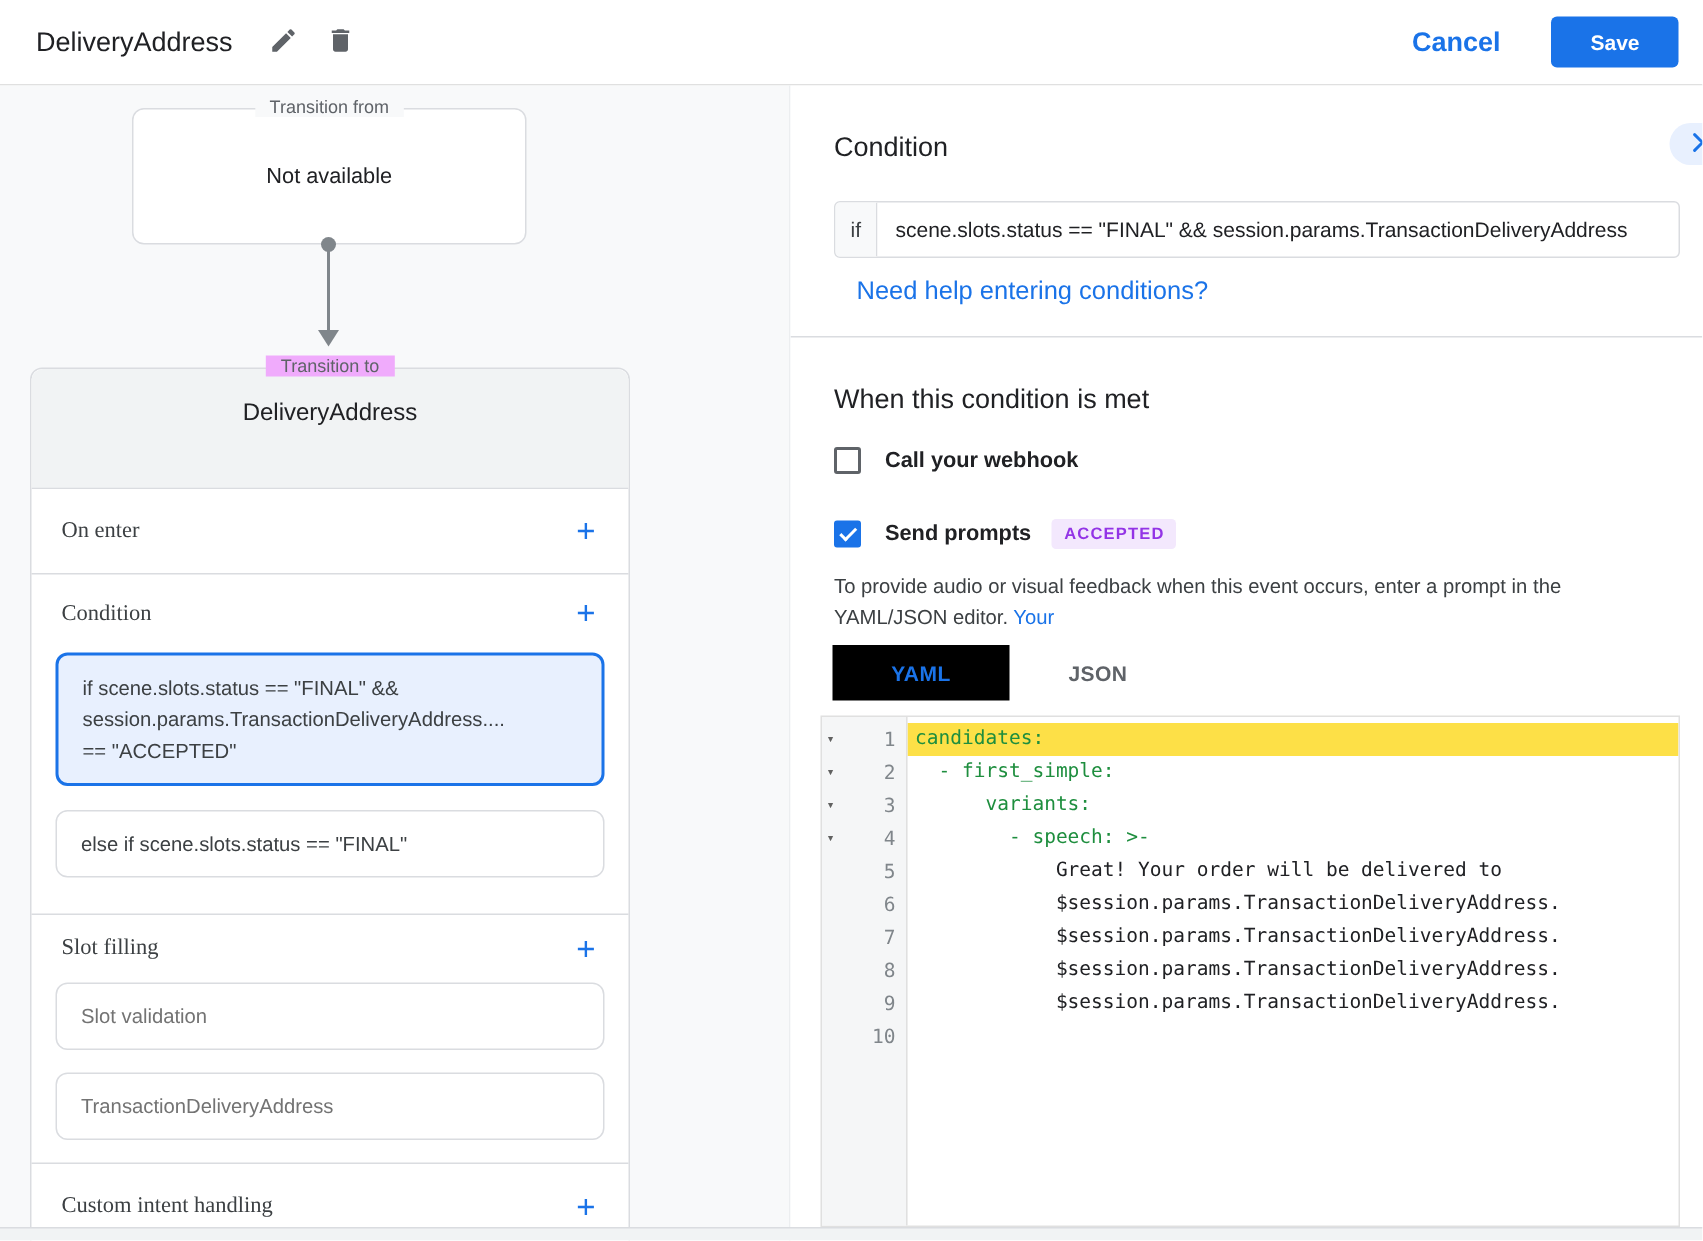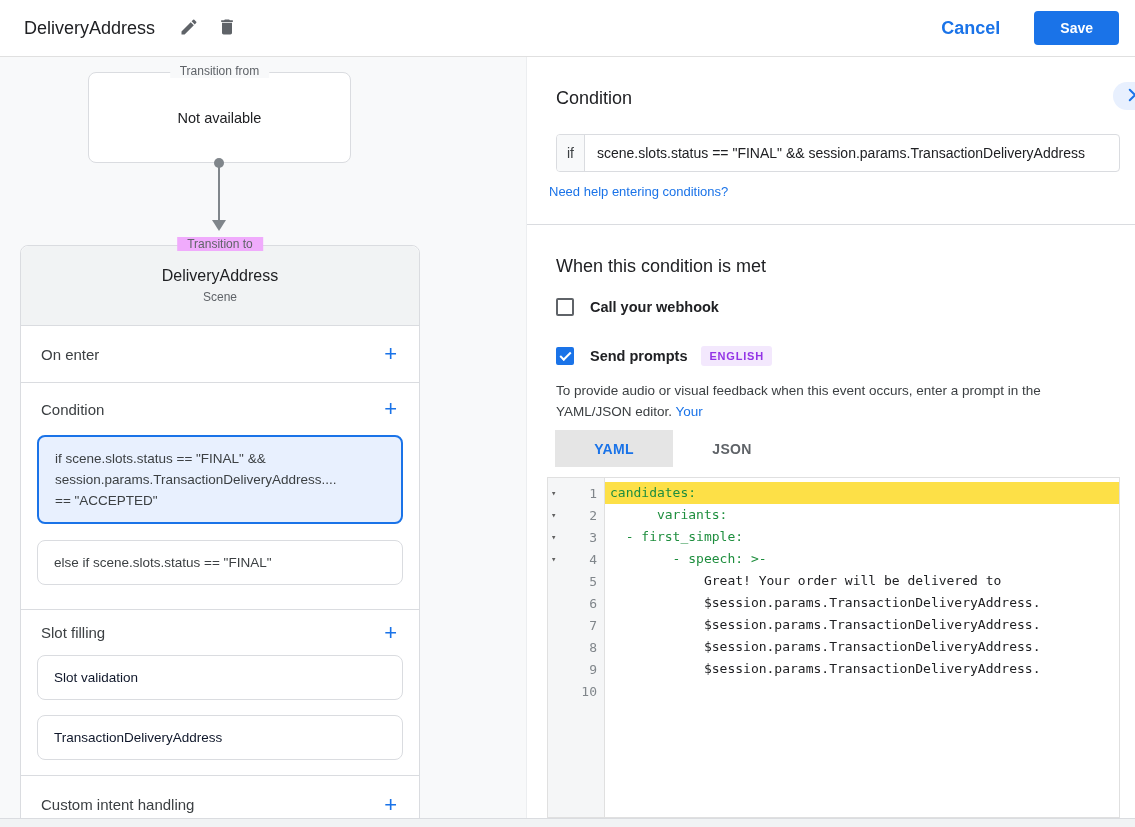--- a/index.html
+++ b/index.html
@@ -29,52 +29,52 @@
   .connector-line { position:absolute; left:218px; top:108px; width:2px; height:56px; background:#80868b; }
   .connector-arrow { position:absolute; left:212px; top:163px; width:0; height:0; border-left:7px solid transparent; border-right:7px solid transparent; border-top:11px solid #80868b; }
 
   .scene-card { position:absolute; left:20px; top:188px; width:400px; height:584px; background:#fff; border:1px solid #dadce0; border-radius:8px 8px 0 0; }
   .scene-header { position:relative; height:80px; background:#f1f3f4; border-bottom:1px solid #dadce0; border-radius:8px 8px 0 0; text-align:center; }
   .scene-title { padding-top:21px; font-size:16px; color:#202124; }
   .scene-sub { margin-top:5px; font-size:12px; color:#5f6368; }
   .section { border-top:1px solid #dadce0; }
   .section.first { border-top:none; }
   .row { display:flex; align-items:center; justify-content:space-between; padding:0 22px 0 20px; }
-  .row .sec-label { font-size:15px; color:#3c4043; }
+  .row .sec-label { font-size:15px; color:#3c4043;font-family:Liberation Serif, serif; }
   .plus { color:#1a73e8; font-size:22px; font-weight:400; line-height:1; cursor:pointer; border:none; background:transparent; font-family:inherit; }
   .row.h56 { height:56px; } .row.h52 { height:52px; } .row.h45 { height:45px; } .row.h57 { height:57px; }
   .cond-card { margin:0 16px; border-radius:8px; font-size:13.5px; line-height:21px; color:#3c4043; padding:11px 16px; cursor:pointer; }
   .cond-card.selected { background:#e8f0fe; border:2px solid #1a73e8; }
   .cond-card.plain { background:#fff; border:1px solid #dadce0; margin-top:16px; }
   .cond-section-pad { padding-bottom:24px; }
-  .slot-card { margin:0 16px 15px; background:#fff; border:1px solid #dadce0; border-radius:8px; padding:11px 16px; font-size:13.5px; color:#0f172a; line-height:21px; cursor:pointer; }
+  .slot-card { margin:0 16px 15px; background:#fff; border:1px solid #dadce0; border-radius:8px; padding:11px 16px; font-size:13.5px; color:#737373; line-height:21px; cursor:pointer; }
   .slot-pad { padding-bottom:0; }
 
   
   .panel-title { position:absolute; left:29px; top:31px; font-size:18px; color:#202124; }
   .chevron-pill { position:absolute; left:586px; top:25px; width:40px; height:28px; background:#e8f0fe; border-radius:14px 0 0 14px; display:flex; align-items:center; padding-left:10px; cursor:pointer; border:none; }
   .if-row { position:absolute; left:29px; top:77px; width:564px; height:38px; display:flex; border:1px solid #dadce0; border-radius:4px; background:#fff; }
   .if-cell { width:28px; flex:none; background:#f8f9fa; border-right:1px solid #dadce0; border-radius:3px 0 0 3px; display:flex; align-items:center; justify-content:center; font-size:14px; color:#3c4043; }
   .if-value { flex:1; display:flex; align-items:center; padding:0 12px; font-size:14px; color:#202124; white-space:nowrap; overflow:hidden; }
-  .help-link { position:absolute; left:22px; top:127px; font-size:13px; color:#1a73e8; cursor:pointer; text-decoration:none; }
+  .help-link { position:absolute; left:44px; top:127px; font-size:17px; color:#1a73e8; cursor:pointer; text-decoration:none; }
   .hr { position:absolute; left:0; right:0; top:167px; height:1px; background:#dadce0; }
   .when-title { position:absolute; left:29px; top:199px; font-size:18px; color:#202124; }
   .check-row { position:absolute; left:29px; display:flex; align-items:center; }
   .check-row.webhook { top:241px; }
   .check-row.prompts { top:289px; }
   .checkbox { width:18px; height:18px; border:2px solid #5f6368; border-radius:2px; position:relative; flex:none; cursor:pointer; background:#fff; }
   .checkbox.checked { background:#1a73e8; border-color:#1a73e8; }
   .checkbox.checked::after { content:""; position:absolute; left:2px; top:3px; width:9px; height:4px; border-left:2px solid #fff; border-bottom:2px solid #fff; transform:rotate(-45deg); }
   .check-label { margin-left:16px; font-size:14.5px; font-weight:bold; color:#202124; }
   .badge { margin-left:14px; background:#f3e8fd; color:#9334e6; font-size:11px; font-weight:bold; letter-spacing:0.8px; padding:4px 8px; border-radius:3px; }
   .desc { position:absolute; left:29px; top:323px; width:556px; font-size:13.5px; line-height:21px; color:#3c4043; }
   .desc .link { color:#1a73e8; cursor:pointer; }
   .tabs { position:absolute; left:28px; top:373px; display:flex; }
   .tab { width:118px; height:37px; display:flex; align-items:center; justify-content:center; font-size:14px; font-weight:bold; color:#5f6368; letter-spacing:0.3px; cursor:pointer; border:none; background:transparent; font-family:inherit; }
-  .tab.active { background:#e5e5e5; color:#1a73e8; }
+  .tab.active { background:#000000; color:#1a73e8; }
 
   
   .editor { position:absolute; left:20px; top:420px; width:573px; height:341px; border:1px solid #e0e0e0; display:flex; background:#fff; font-family:"DejaVu Sans Mono", monospace; font-size:13px; }
   .gutter { width:57px; flex:none; background:#f5f6f7; border-right:1px solid #e0e0e0; padding-top:4px; }
   .gr { height:22px; display:flex; align-items:center; }
   .fold { width:16px; padding-left:3px; font-size:9px; color:#616161; cursor:pointer; }
   .gr.nofold .fold { visibility:hidden; }
   .ln { flex:1; text-align:right; padding-right:7px; color:#80868b; }
   .code { flex:1; padding-top:4px; overflow:hidden; cursor:text; }
   .cl { height:22px; line-height:22px; white-space:pre; padding-left:5px; color:#202124; }
@@ -119,21 +119,20 @@
       </div>
 
       <div class="connector-dot"></div>
       <div class="connector-line"></div>
       <div class="connector-arrow"></div>
 
       <div class="scene-card">
         <div class="scene-header">
           <div class="legend" style="background:#f0abfc;">Transition to</div>
           <div class="scene-title">DeliveryAddress</div>
-          <div class="scene-sub">Scene</div>
         </div>
 
         <div class="section first">
           <div class="row h56">
             <span class="sec-label">On enter</span>
             <button class="plus">+</button>
           </div>
         </div>
 
         <div class="section cond-section-pad">
@@ -192,21 +191,21 @@
       <div class="when-title">When this condition is met</div>
 
       <div class="check-row webhook">
         <div class="checkbox"></div>
         <span class="check-label">Call your webhook</span>
       </div>
 
       <div class="check-row prompts">
         <div class="checkbox checked"></div>
         <span class="check-label">Send prompts</span>
-        <span class="badge">ENGLISH</span>
+        <span class="badge">ACCEPTED</span>
       </div>
 
       <div class="desc">
         <span>To provide audio or visual feedback when this event occurs, enter a prompt in the YAML/JSON editor.</span>
         <span class="link">Your</span>
       </div>
 
       <div class="tabs">
         <button class="tab active">YAML</button>
         <button class="tab">JSON</button>
@@ -250,22 +249,22 @@
               <span class="fold">▾</span>
               <span class="ln">9</span>
             </div>
           <div class="gr nofold">
               <span class="fold">▾</span>
               <span class="ln">10</span>
             </div>
         </div>
         <div class="code">
           <div class="cl key active">candidates:</div>
+          <div class="cl key">  - first_simple:</div>
           <div class="cl key">      variants:</div>
-          <div class="cl key">  - first_simple:</div>
           <div class="cl key">        - speech: &gt;-</div>
           <div class="cl">            Great! Your order will be delivered to</div>
           <div class="cl">            $session.params.TransactionDeliveryAddress.</div>
           <div class="cl">            $session.params.TransactionDeliveryAddress.</div>
           <div class="cl">            $session.params.TransactionDeliveryAddress.</div>
           <div class="cl">            $session.params.TransactionDeliveryAddress.</div>
           <div class="cl"></div>
         </div>
       </div>
     </div>

